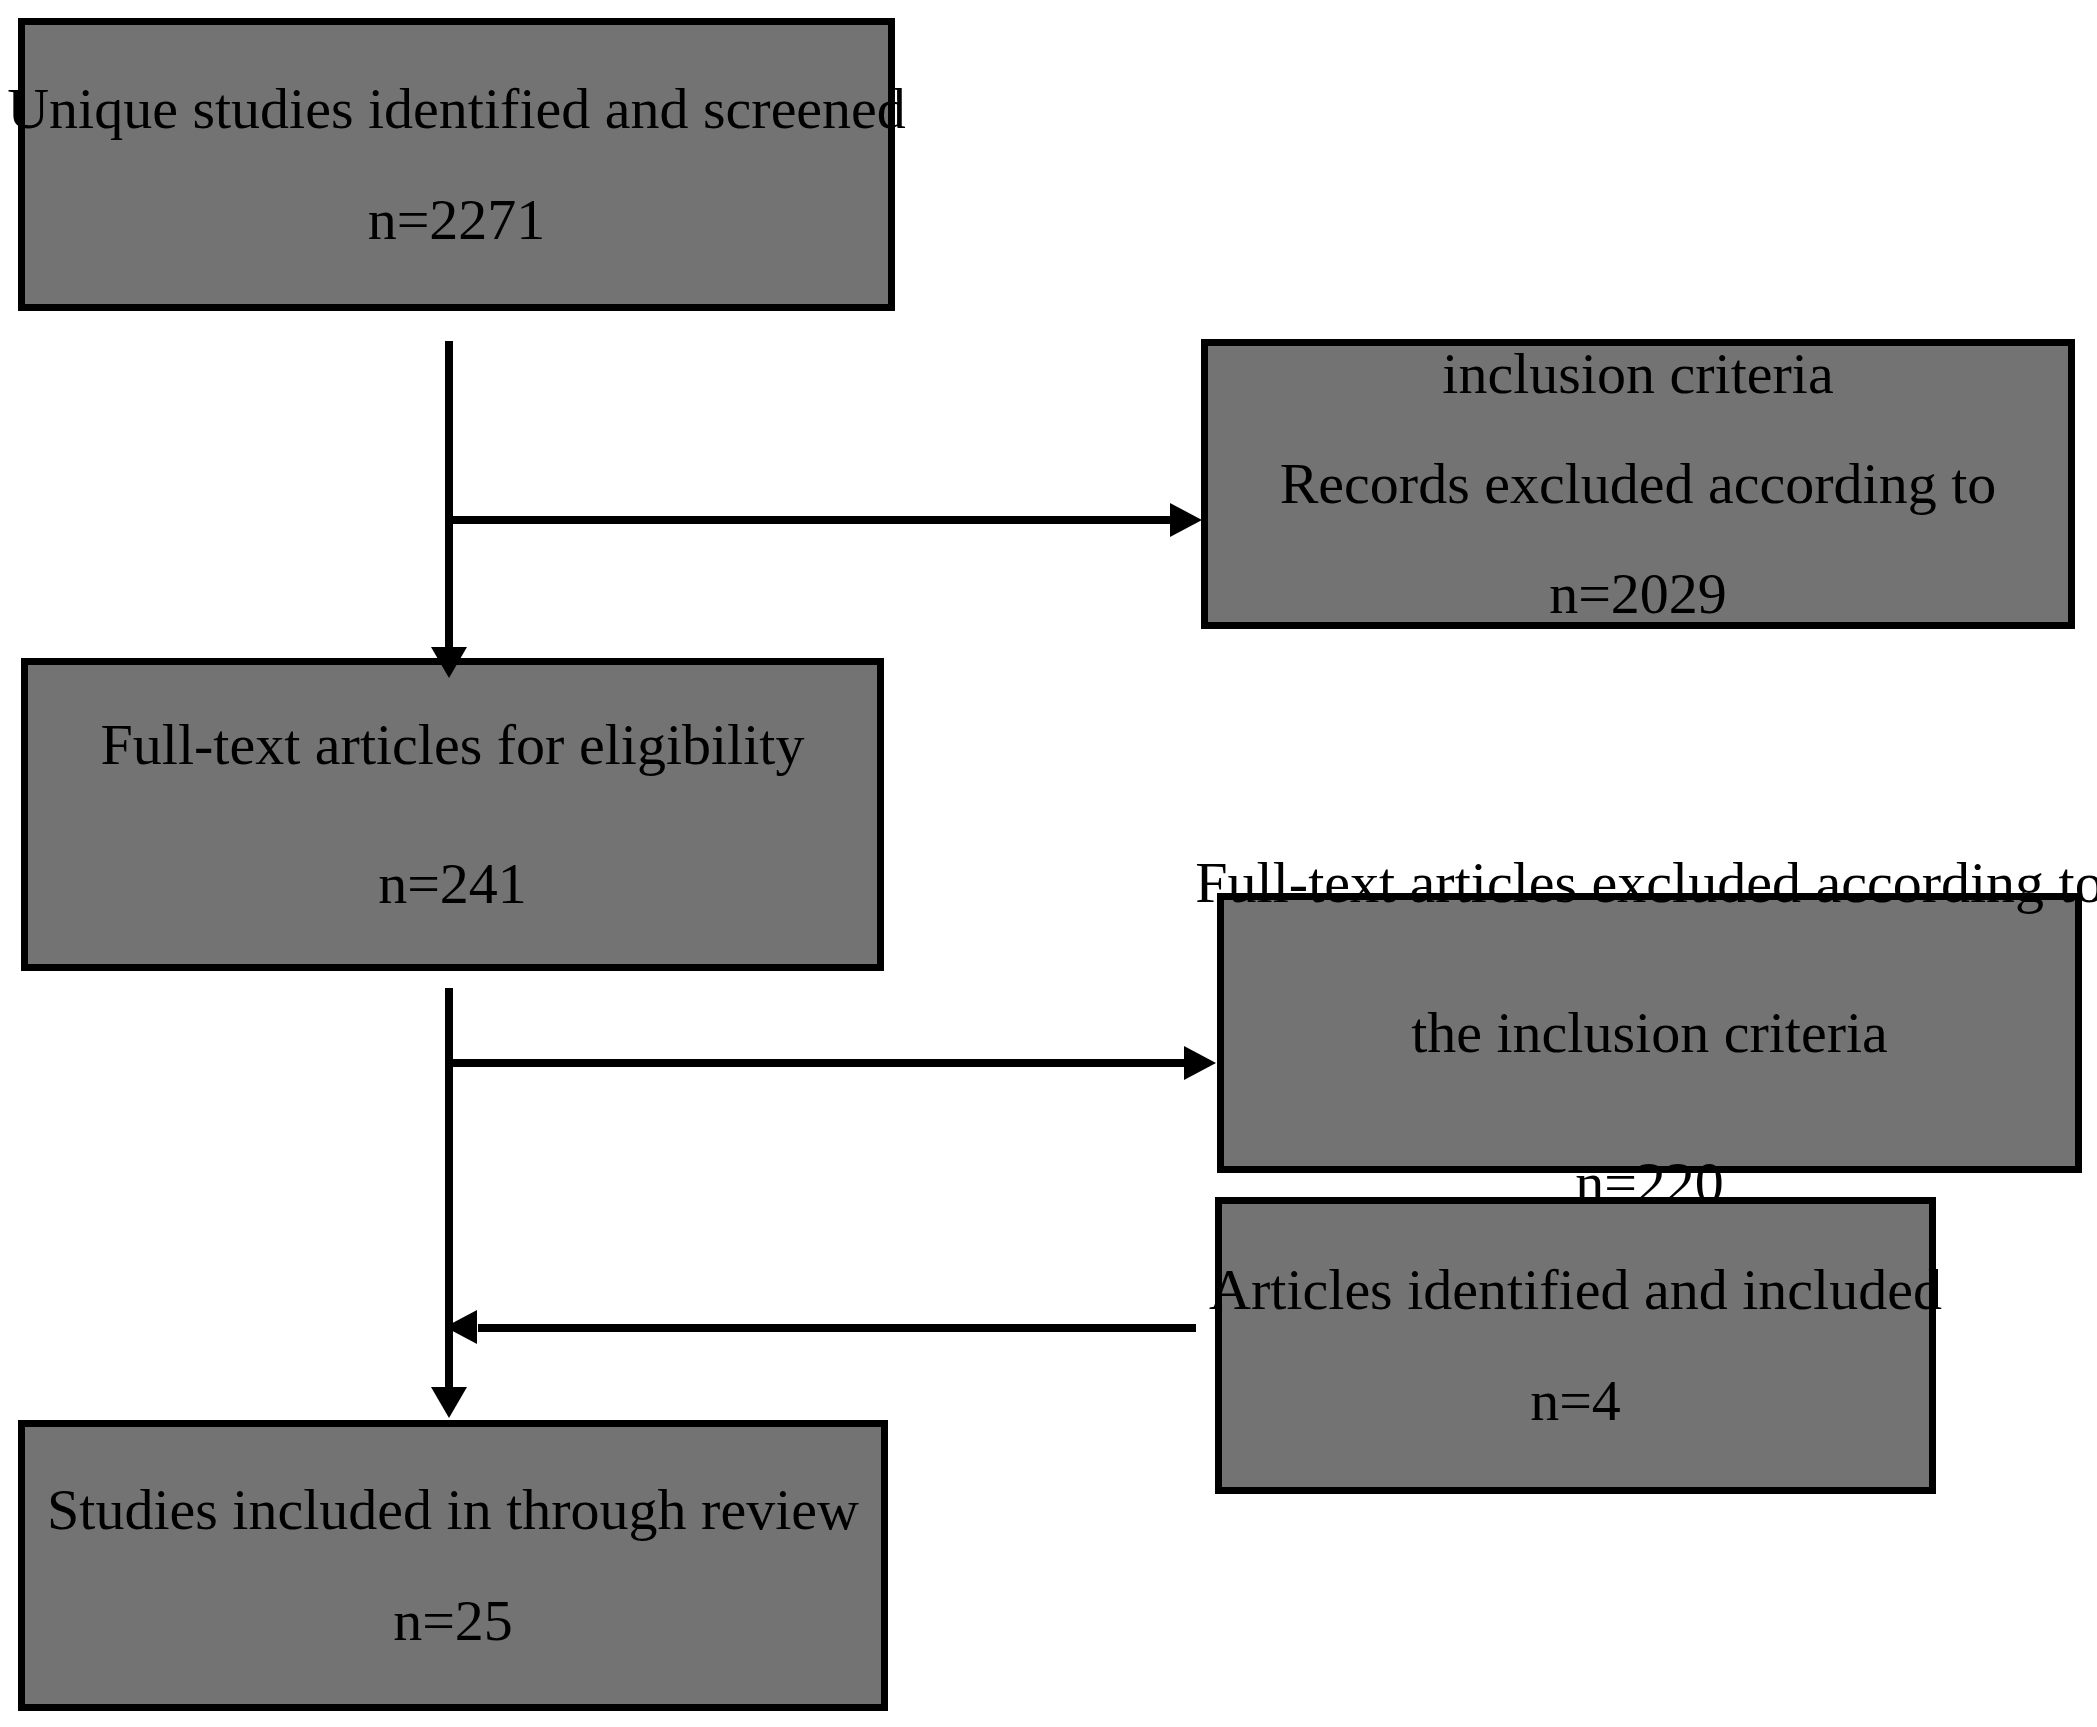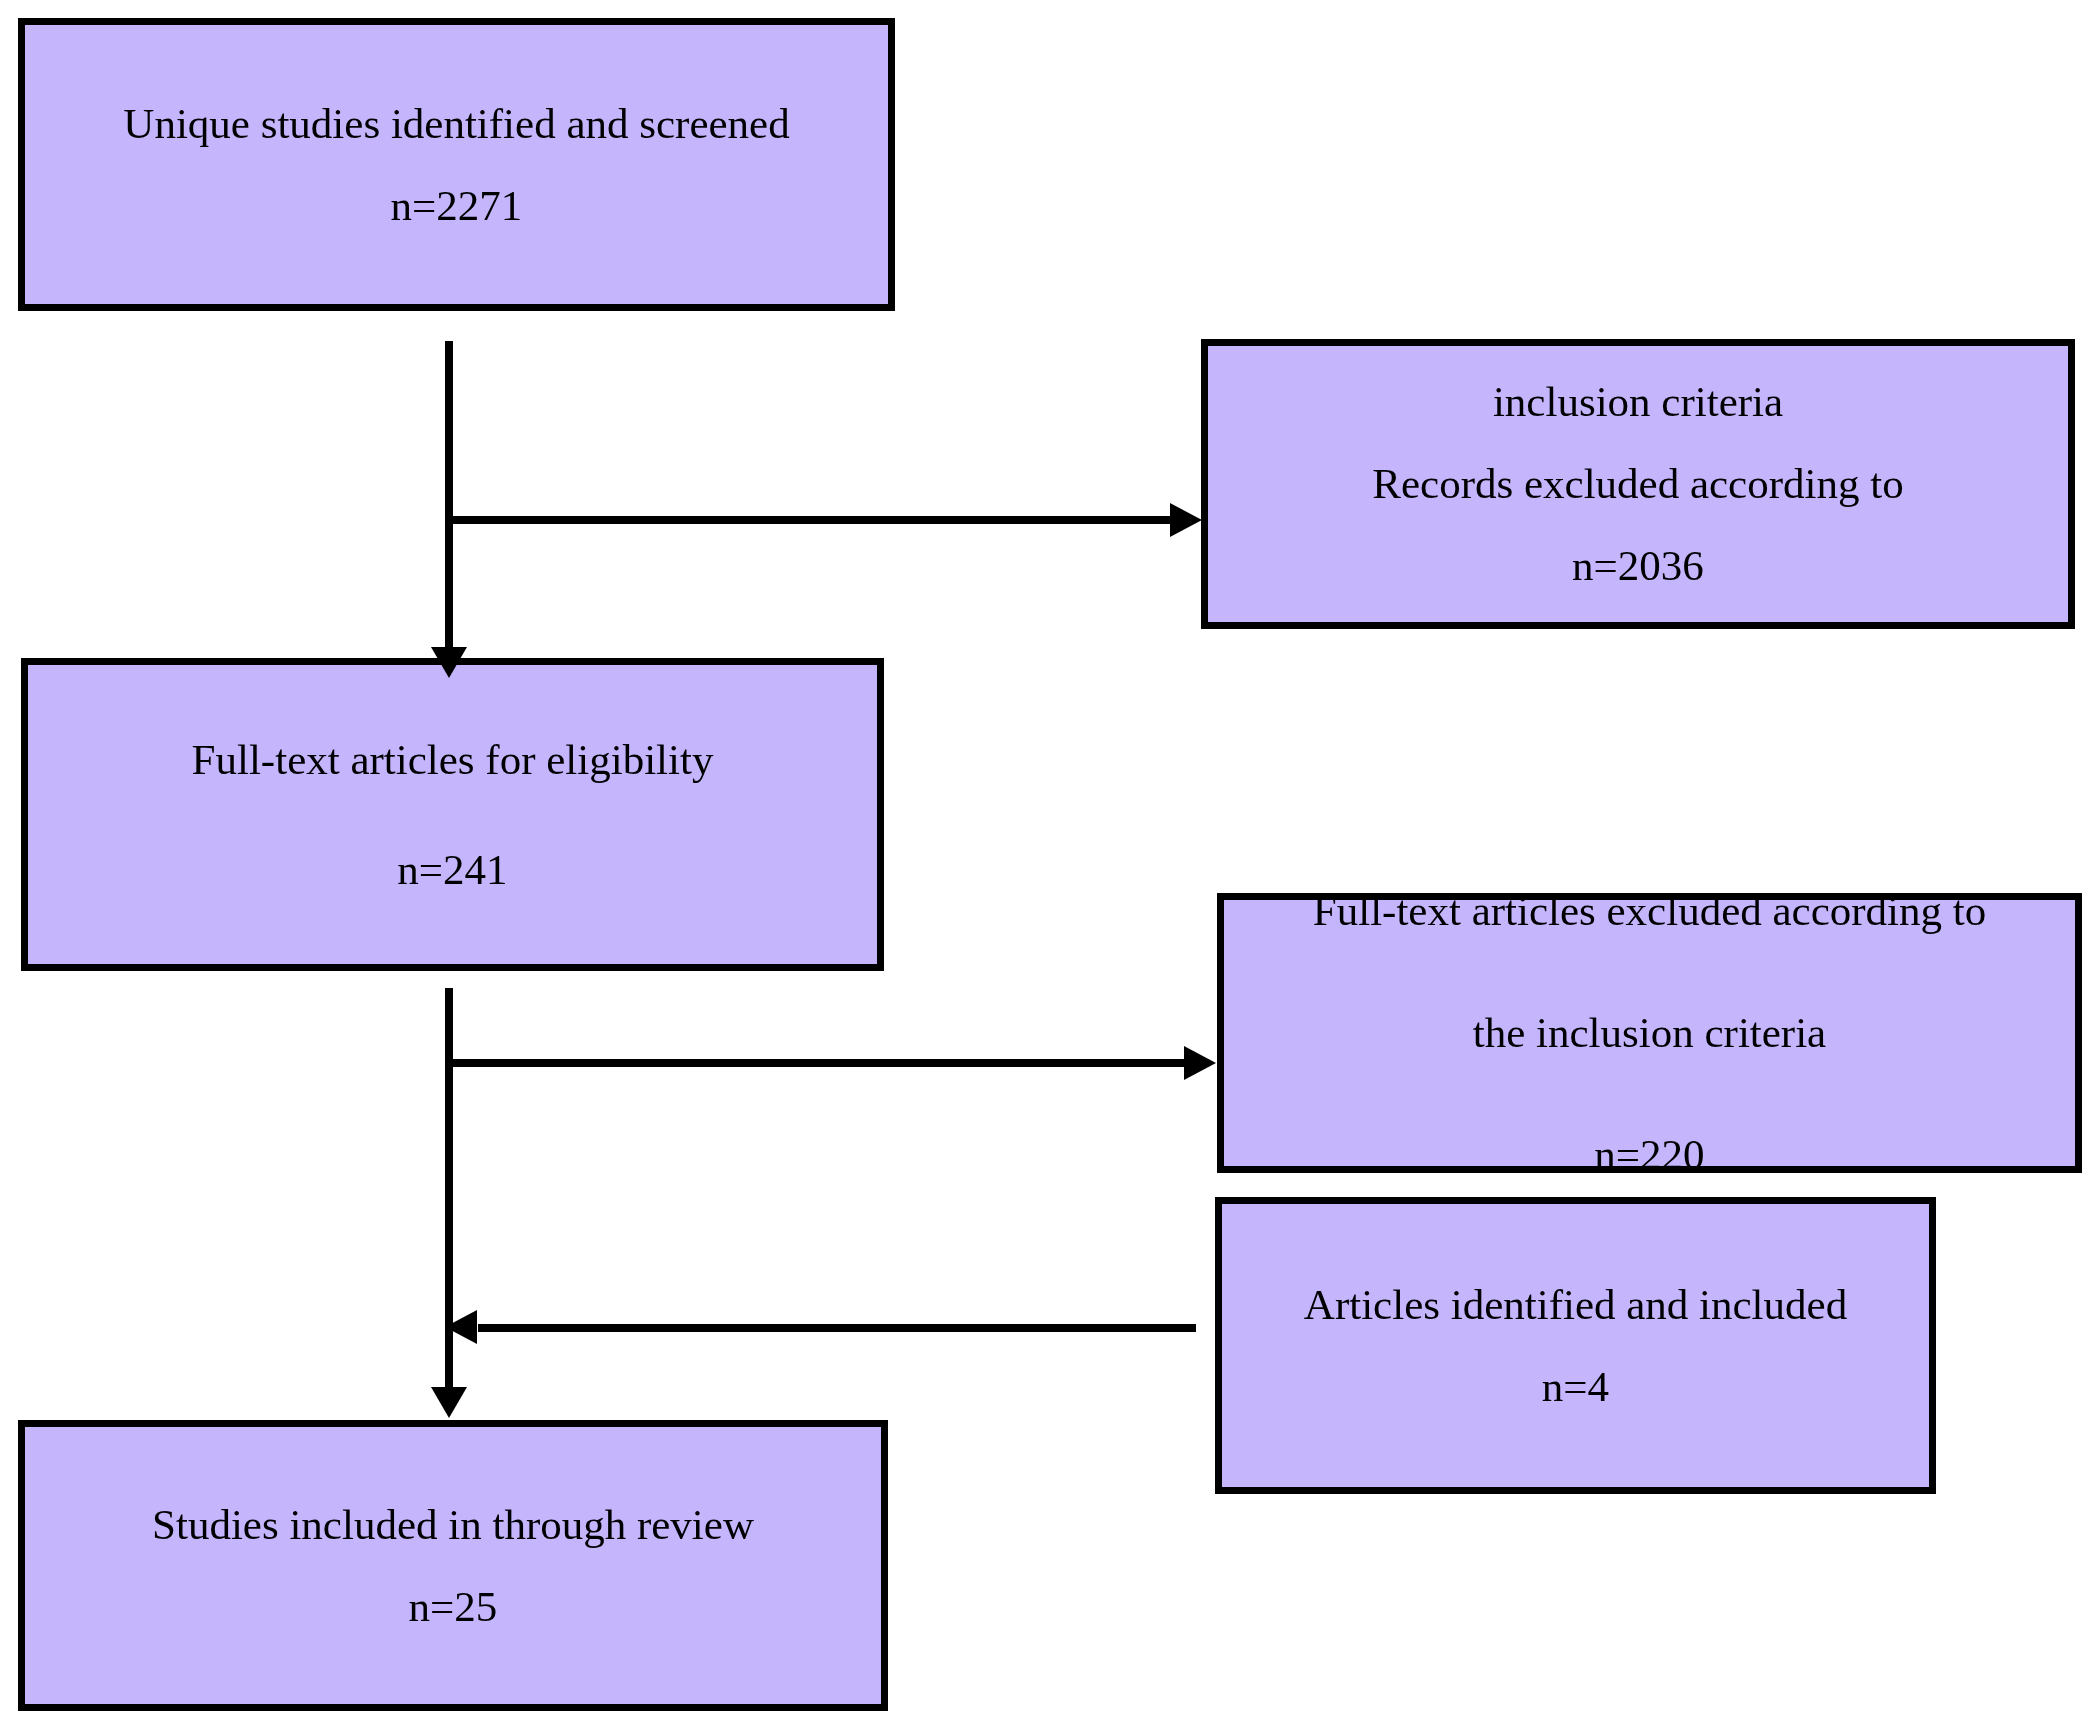--- a/index.html
+++ b/index.html
@@ -12,28 +12,28 @@
     width: 2097px;
     height: 1728px;
     background: #ffffff;
     font-family: "Liberation Serif", "DejaVu Serif", serif;
     color: #000000;
     overflow: hidden;
   }
   .box {
     position: absolute;
     box-sizing: border-box;
-    background: #c4b5fd;
+    background: #737373;
     border: 7.2px solid #000000;
     display: flex;
     flex-direction: column;
     justify-content: center;
     align-items: center;
     text-align: center;
-    font-size: 43px;
+    font-size: 58px;
     line-height: 1.9;
   }
   .box .line {
     white-space: nowrap;
   }
   .hline, .vline {
     position: absolute;
     background: #000000;
   }
   .arrow {
@@ -84,21 +84,21 @@
 <div class="canvas">
 
   <div class="box box-screened">
     <div class="line">Unique studies identified and screened</div>
     <div class="line">n=2271</div>
   </div>
 
   <div class="box box-records-excluded">
     <div class="line">inclusion criteria</div>
     <div class="line">Records excluded according to</div>
-    <div class="line">n=2036</div>
+    <div class="line">n=2029</div>
   </div>
 
   <div class="box box-fulltext">
     <div class="line">Full-text articles for eligibility</div>
     <div class="line">n=241</div>
   </div>
 
   <div class="box box-fulltext-excluded">
     <div class="line">Full-text articles excluded according to</div>
     <div class="line">the inclusion criteria</div>

